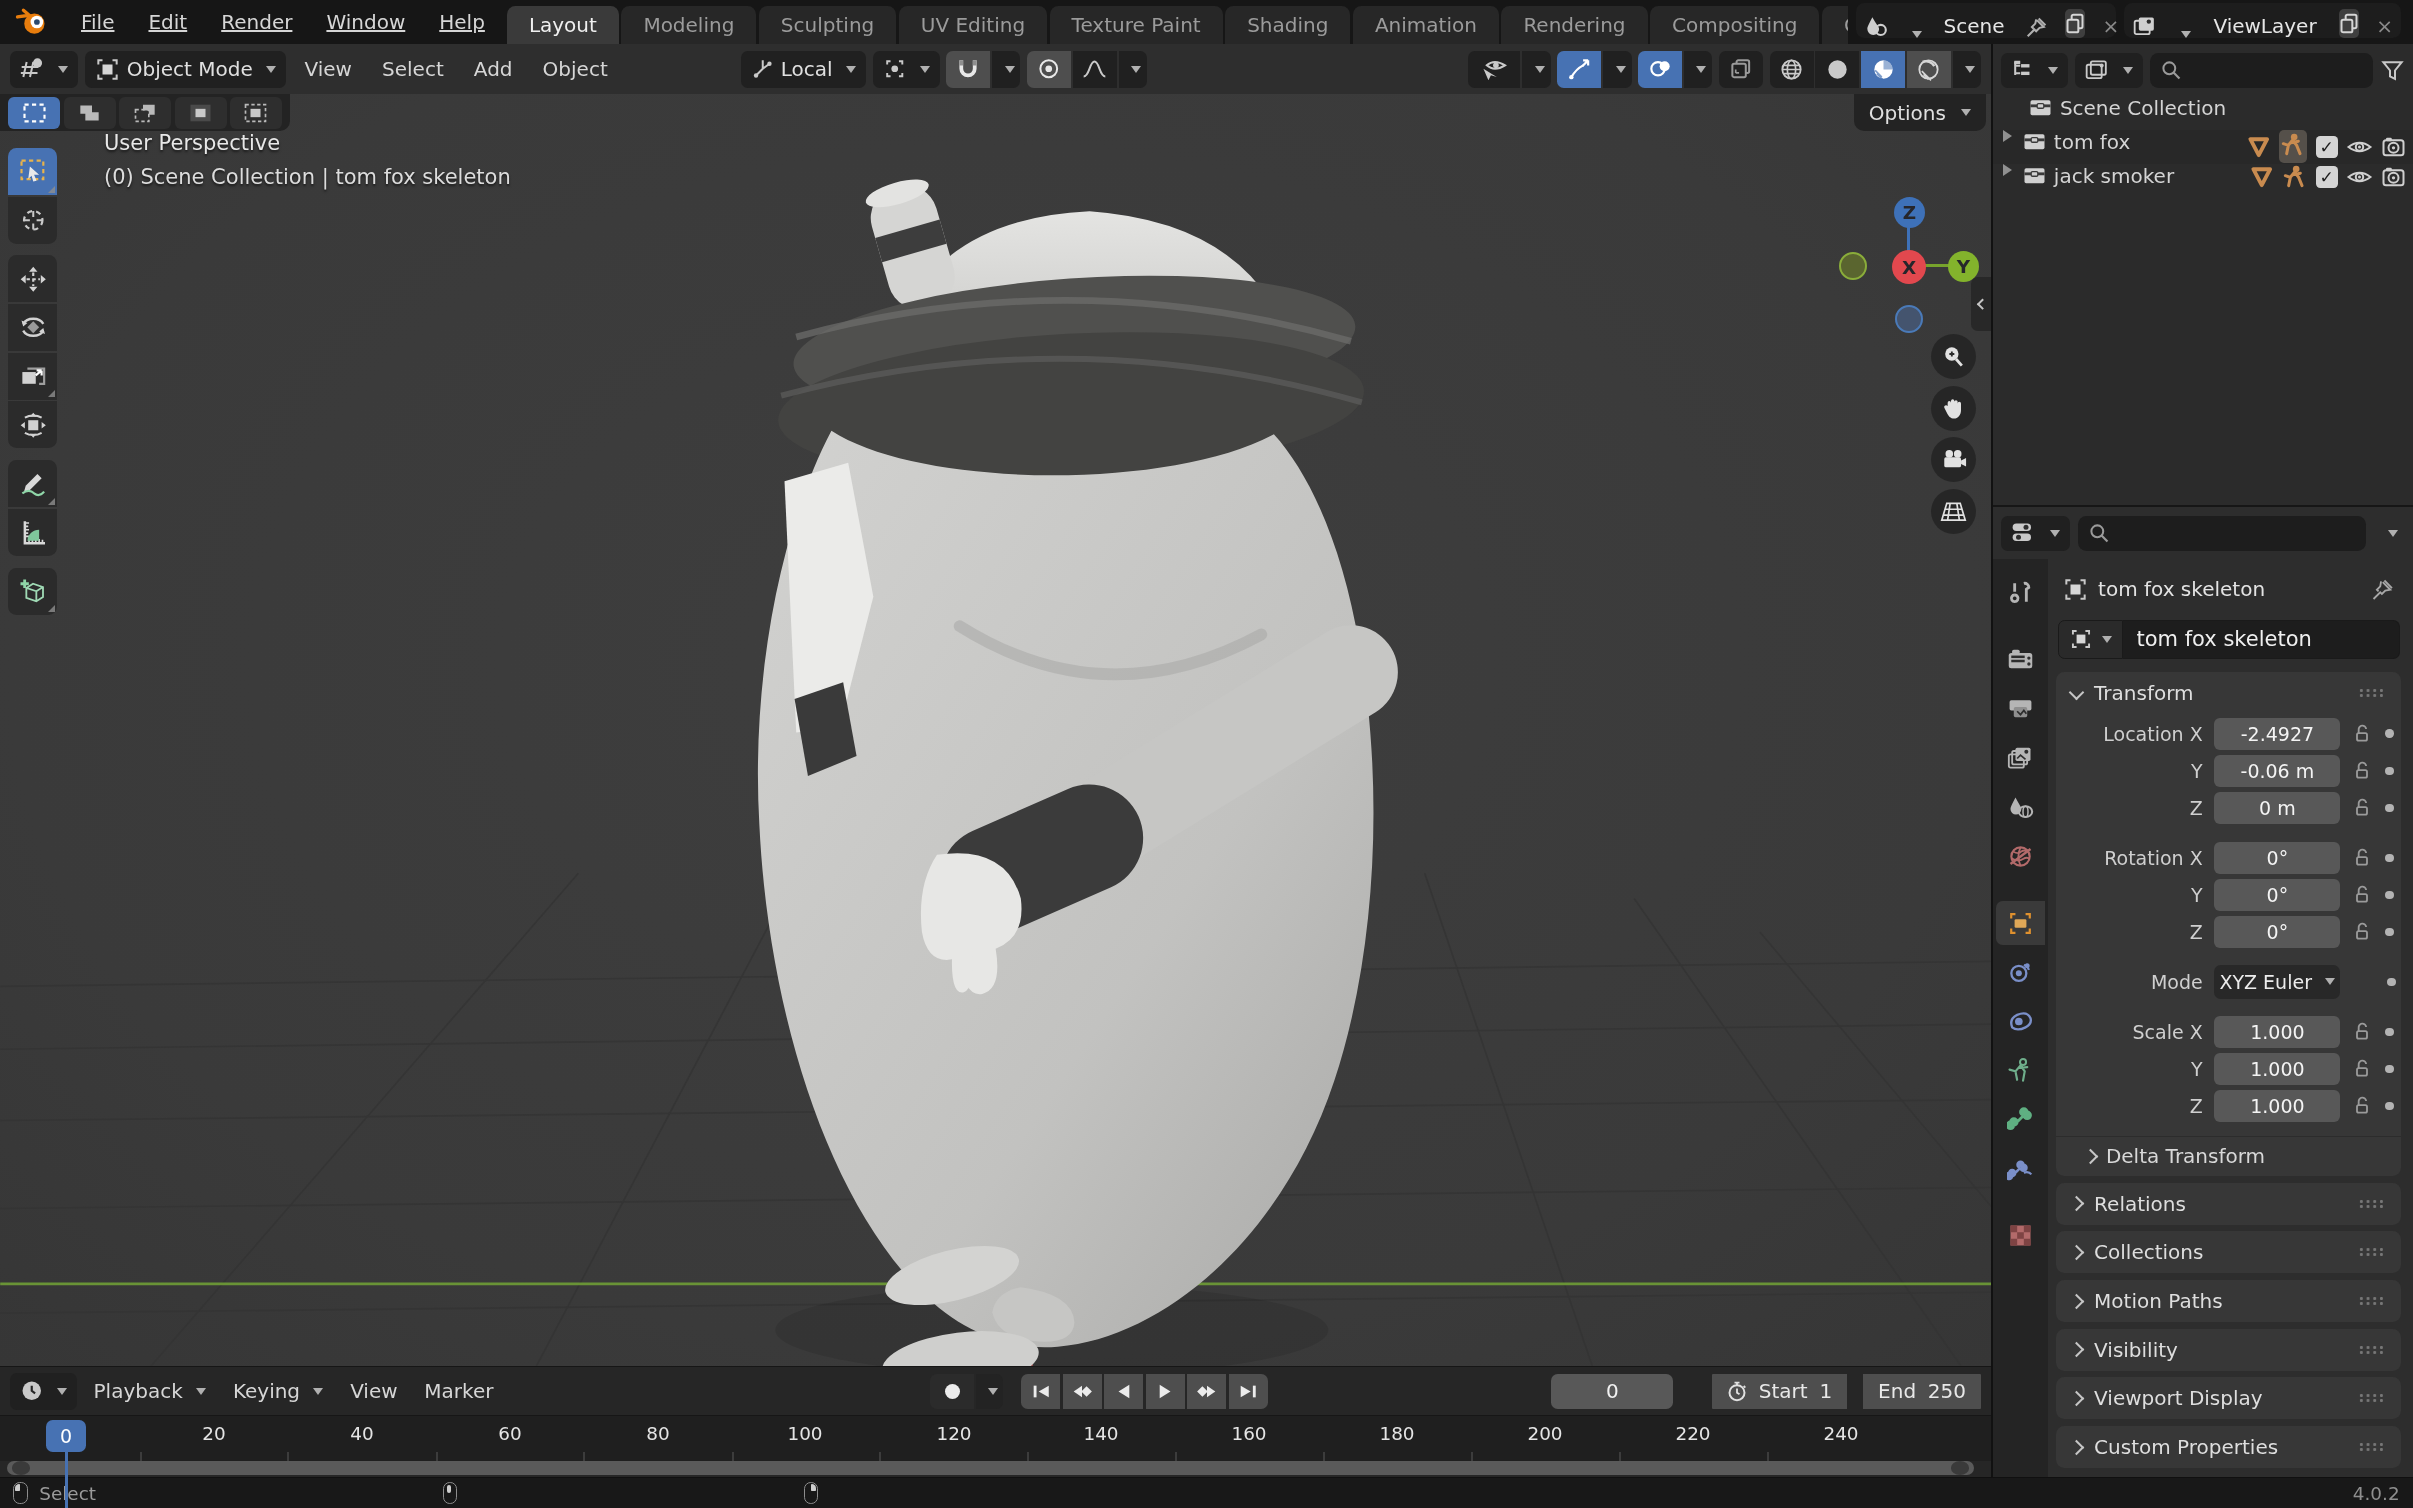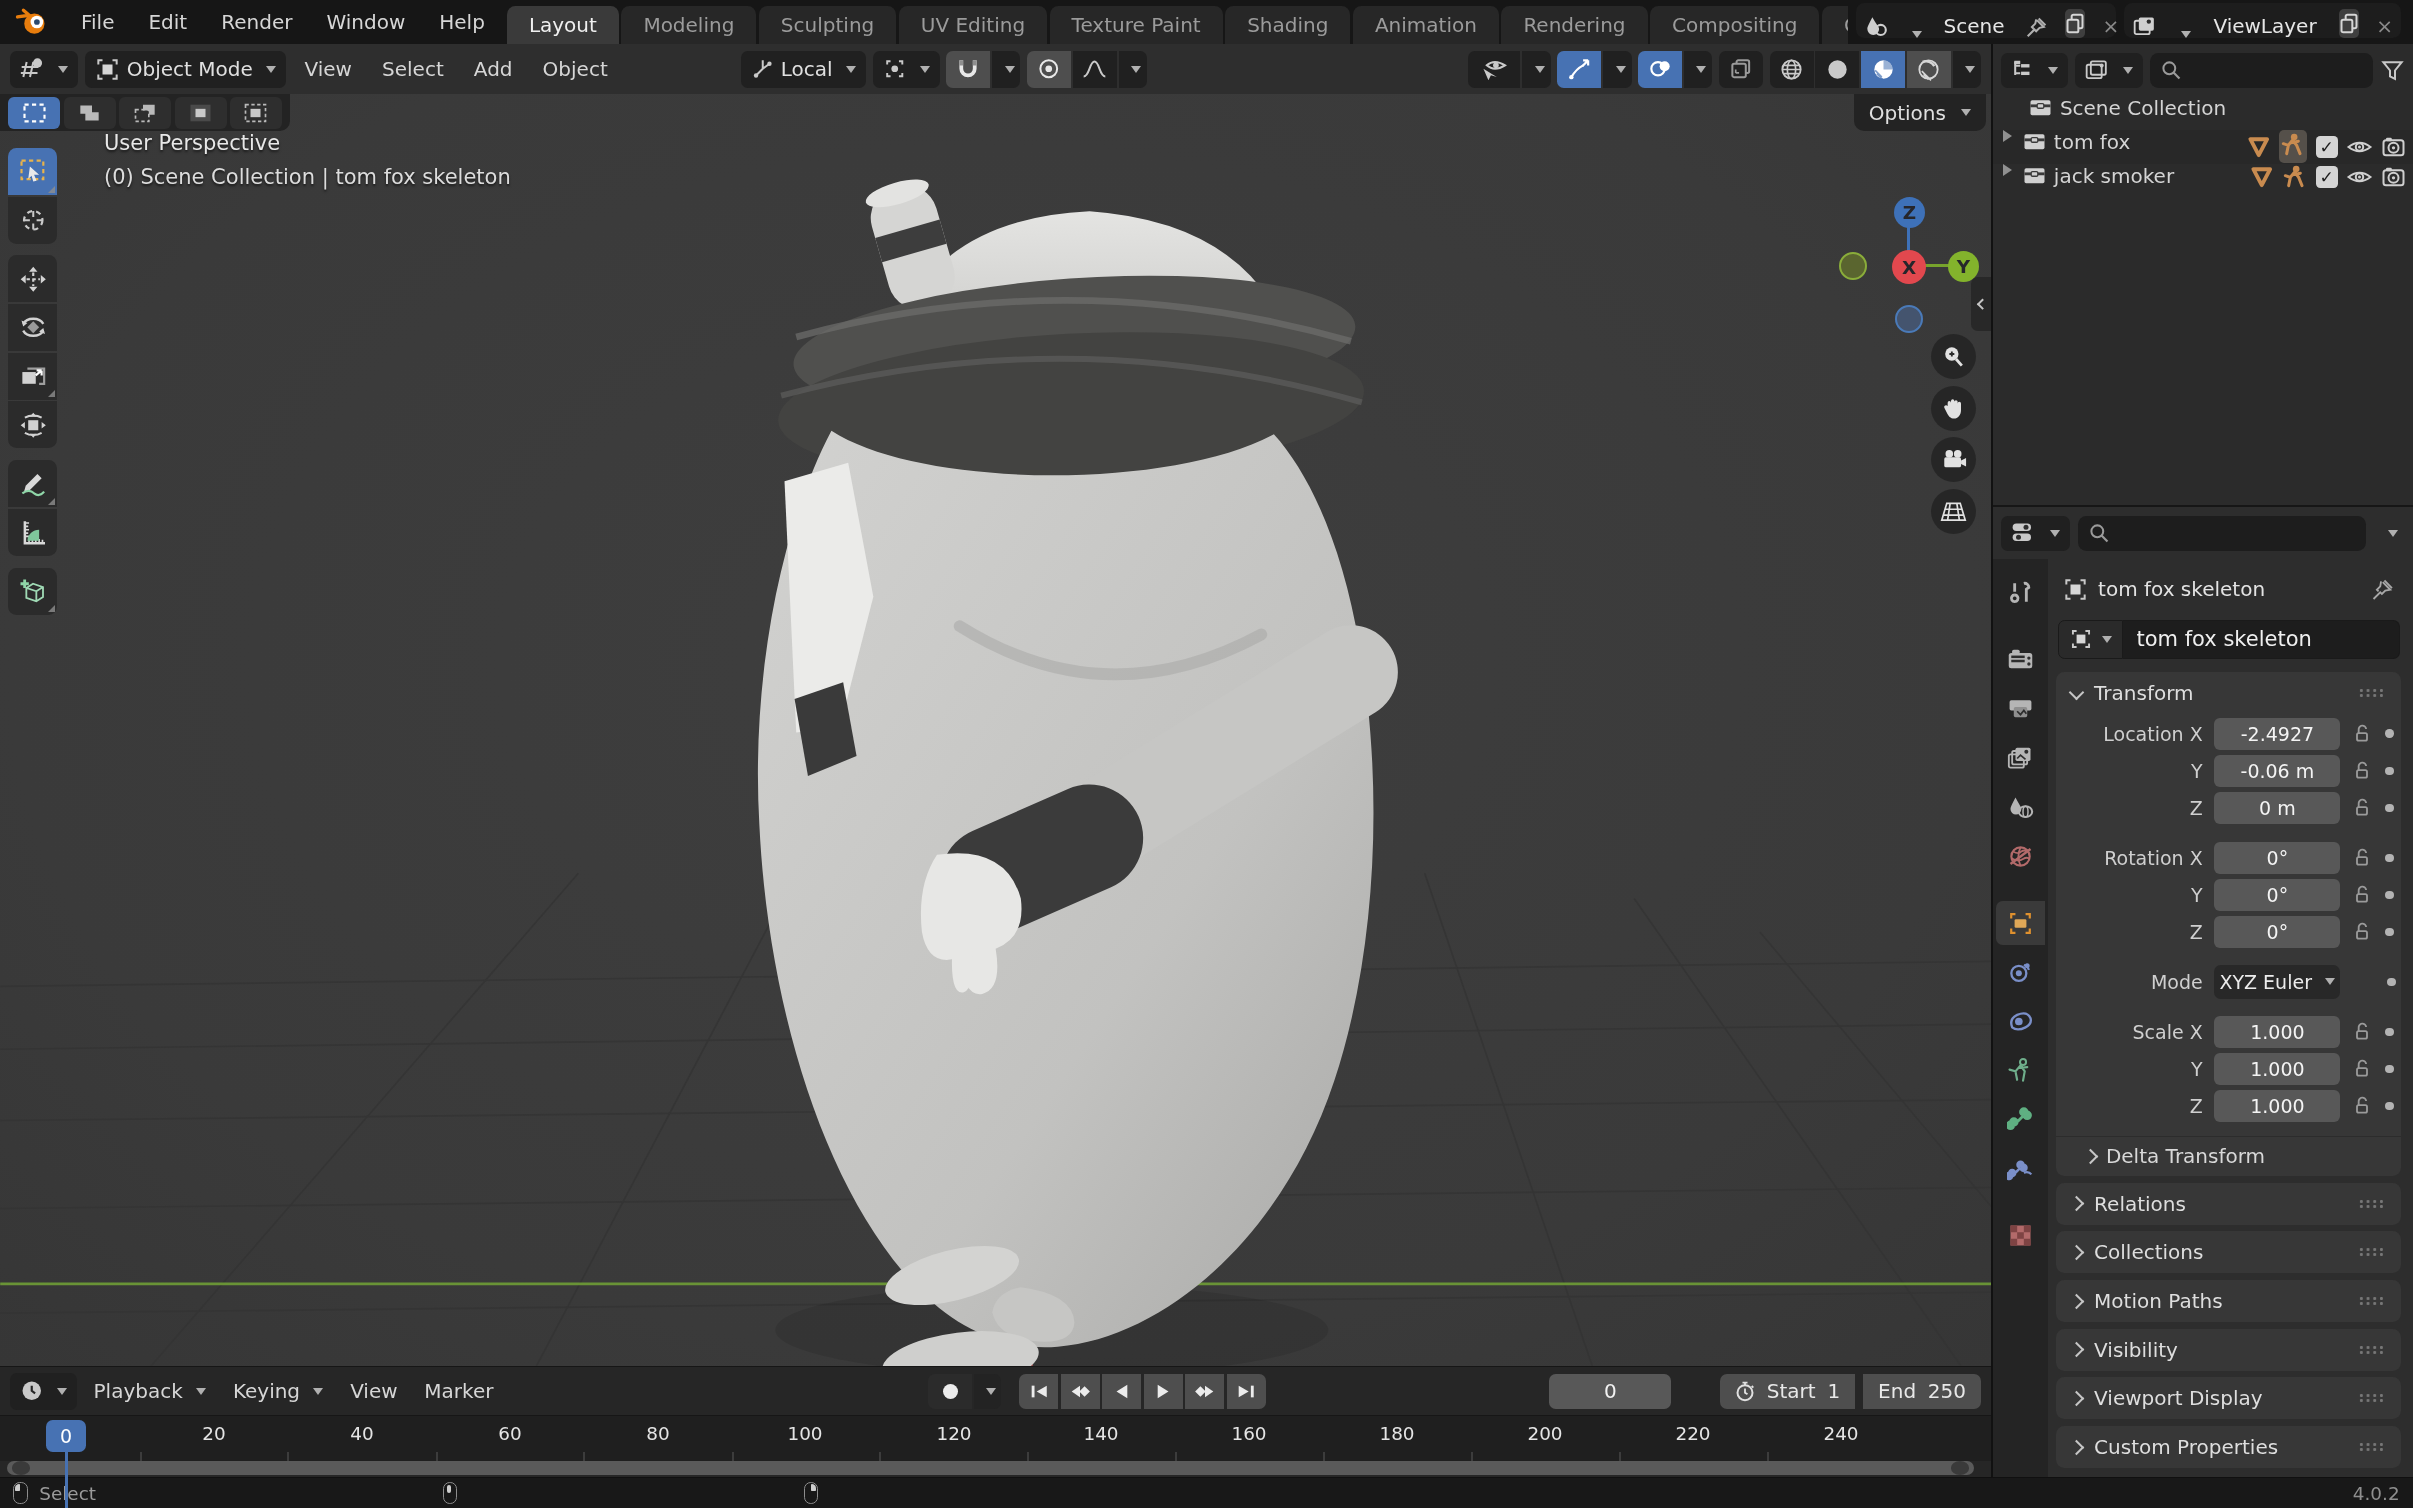--- a/index.html
+++ b/index.html
@@ -14,21 +14,21 @@
         transform:rotate(-45deg); flex:none; }
   .chev.down { transform:rotate(45deg); }
   .grip { width:28.5px; height:10px; flex:none; opacity:.55;
         background:radial-gradient(circle,#aaa 1.3px,transparent 1.6px); background-size:6.7px 5px; }
   svg.ic { flex:none; }
   .spacer { flex:1; }
 
   
   .topbar { height:44px; background:#161616; display:flex; align-items:flex-end; flex:none; }
   .tb-left { display:flex; align-items:center; height:44px; gap:34px; padding:0 22px 0 15px; }
-  .menu-item { font-size:20px; color:#d6d6d6; cursor:default; }
+  .menu-item { font-size:20px; color:#d6d6d6; cursor:default;text-decoration:underline; }
   .tabs { display:flex; align-items:flex-end; gap:2.5px; height:44px; overflow:hidden; flex:1; }
   .tab { height:38px; padding:0 22px; display:flex; align-items:center; font-size:20px; color:#9b9b9b;
          background:#272727; border-radius:8.4px 8.4px 0 0; white-space:nowrap; }
   .tab.active { background:#3a3a3a; color:#f0f0f0; }
   .tb-right { display:flex; align-items:center; height:44px; gap:8.4px; padding:0 11.7px 3.4px 8.4px; }
   .idblock { display:flex; align-items:flex-end; background:#1d1d1d; border-radius:8.4px; height:35px;
              padding:0 8.4px; gap:17px; }
   .idblock .txt { font-size:20px; color:#e6e6e6; padding:0 5px; }
   .scene-block { width:260px; } .vl-block { width:277px; }
   .mini-btn { display:flex; align-items:center; justify-content:center; width:30px; height:28.5px;
@@ -91,21 +91,21 @@
   .timeline { flex:none; height:111px; display:flex; flex-direction:column; background:#262626; border-top:1.7px solid #161616; }
   .t-header { height:49px; display:flex; align-items:center; gap:6.7px; padding:0 10px; }
   .t-menu { font-size:20px; color:#d6d6d6; padding:0 10px; display:flex; align-items:center; gap:6.7px; }
   .transport { display:flex; gap:2.5px; border-radius:6.7px; overflow:hidden; }
   .tbtn { width:39px; height:35px; background:#4e4e4e; display:flex; align-items:center; justify-content:center; }
   .rec { display:flex; border-radius:6.7px; overflow:hidden; gap:1.7px; margin-right:11.7px; }
   .rec .main-part { width:44px; height:35px; background:#2b2b2b; display:flex; align-items:center; justify-content:center; }
   .rec .dpart { width:27px; height:35px; background:#232323; display:flex; align-items:center; justify-content:center; }
   .framefield { width:122px; height:35px; background:#585858; border-radius:6.7px; color:#f2f2f2;
                 font-size:20px; display:flex; align-items:center; justify-content:center; margin-left:277px; }
-  .range { display:flex; gap:8px; margin-left:42px; border-radius:7px; overflow:hidden; }
+  .range { display:flex; gap:16px; margin-left:32px; border-radius:1px; overflow:hidden; }
   .range .seg { height:35px; background:#4e4e4e; color:#e8e8e8; font-size:20px; display:flex; align-items:center; gap:11.7px; padding:0 15px; }
   .t-ruler { position:relative; height:46px; background:#1f1f1f; border-top:1.7px solid #161616; }
   .rtick { position:absolute; top:6.7px; transform:translateX(-50%); font-size:18.4px; color:#e5e5e5; }
   .rmark { position:absolute; bottom:0; width:1.7px; height:8.4px; background:#3c3c3c; }
   .playhead { position:absolute; top:3.4px; left:66px; transform:translateX(-50%); width:40px; height:32px;
               background:#4772b3; border-radius:6.7px; color:#fff; font-size:19px;
               display:flex; align-items:center; justify-content:center; z-index:3; }
   .playline { position:absolute; top:34px; left:65px; width:3.4px; height:75px; background:#4772b3; z-index:3; }
   .t-scroll { position:relative; height:15px; margin:0 0 1.7px 0; }
   .scrollbar { position:absolute; left:6.7px; right:17px; top:0.8px; height:13.4px; background:#5a5a5a; border-radius:7.5px; }

